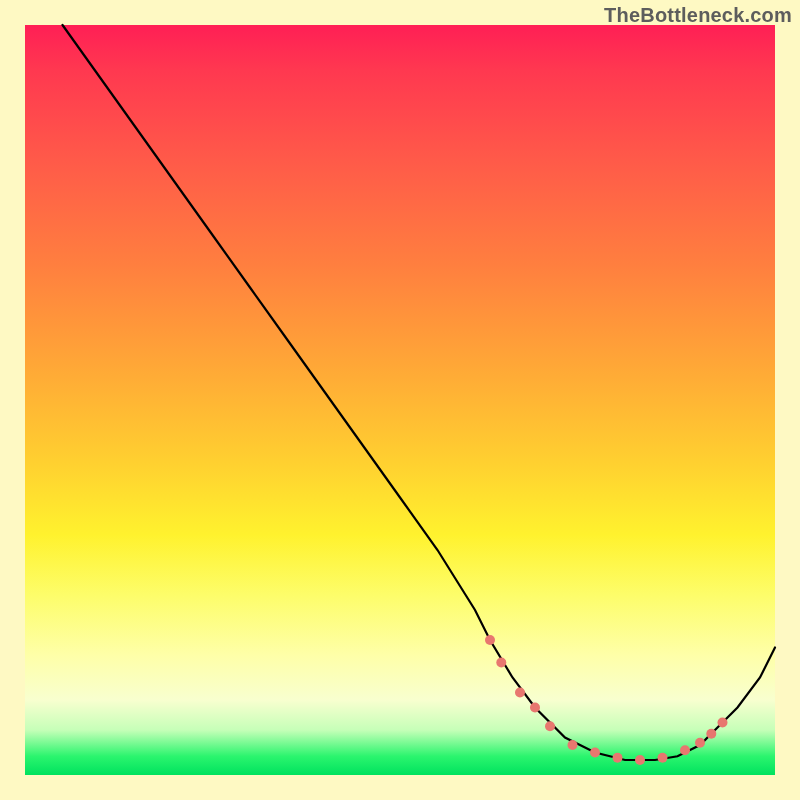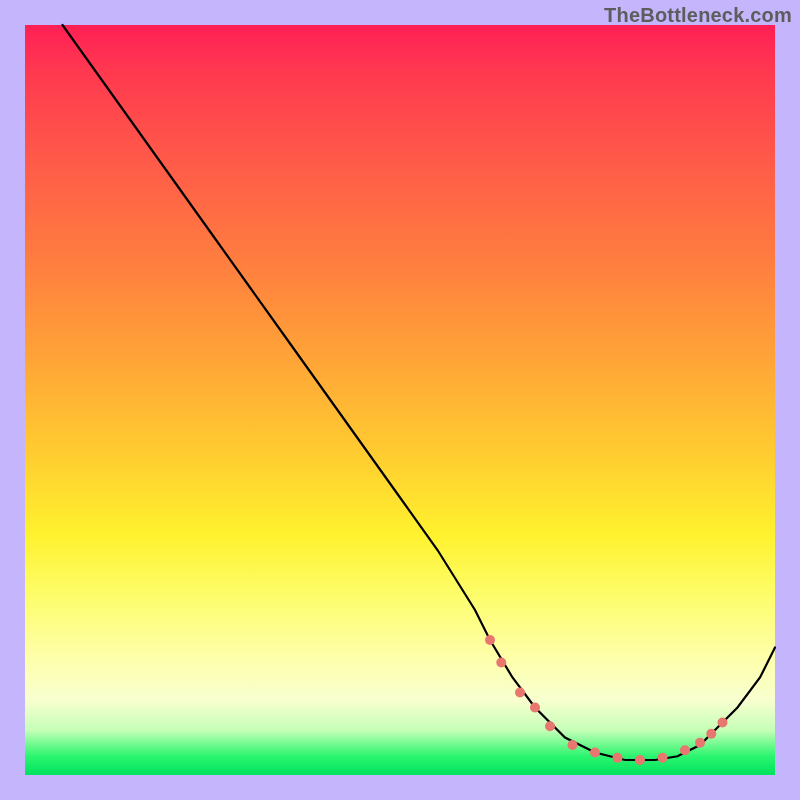--- a/index.html
+++ b/index.html
@@ -8,21 +8,21 @@
     width: 800px;
     height: 800px;
     background: #000;
     overflow: hidden;
     font-family: Arial, Helvetica, sans-serif;
   }
   .frame {
     position: relative;
     width: 800px;
     height: 800px;
-    background: #c4b5fd;
+    background: #fef9c3;
   }
   .plot-area {
     position: absolute;
     left: 25px;
     top: 25px;
     width: 750px;
     height: 750px;
     
     background: linear-gradient(
       to bottom,

